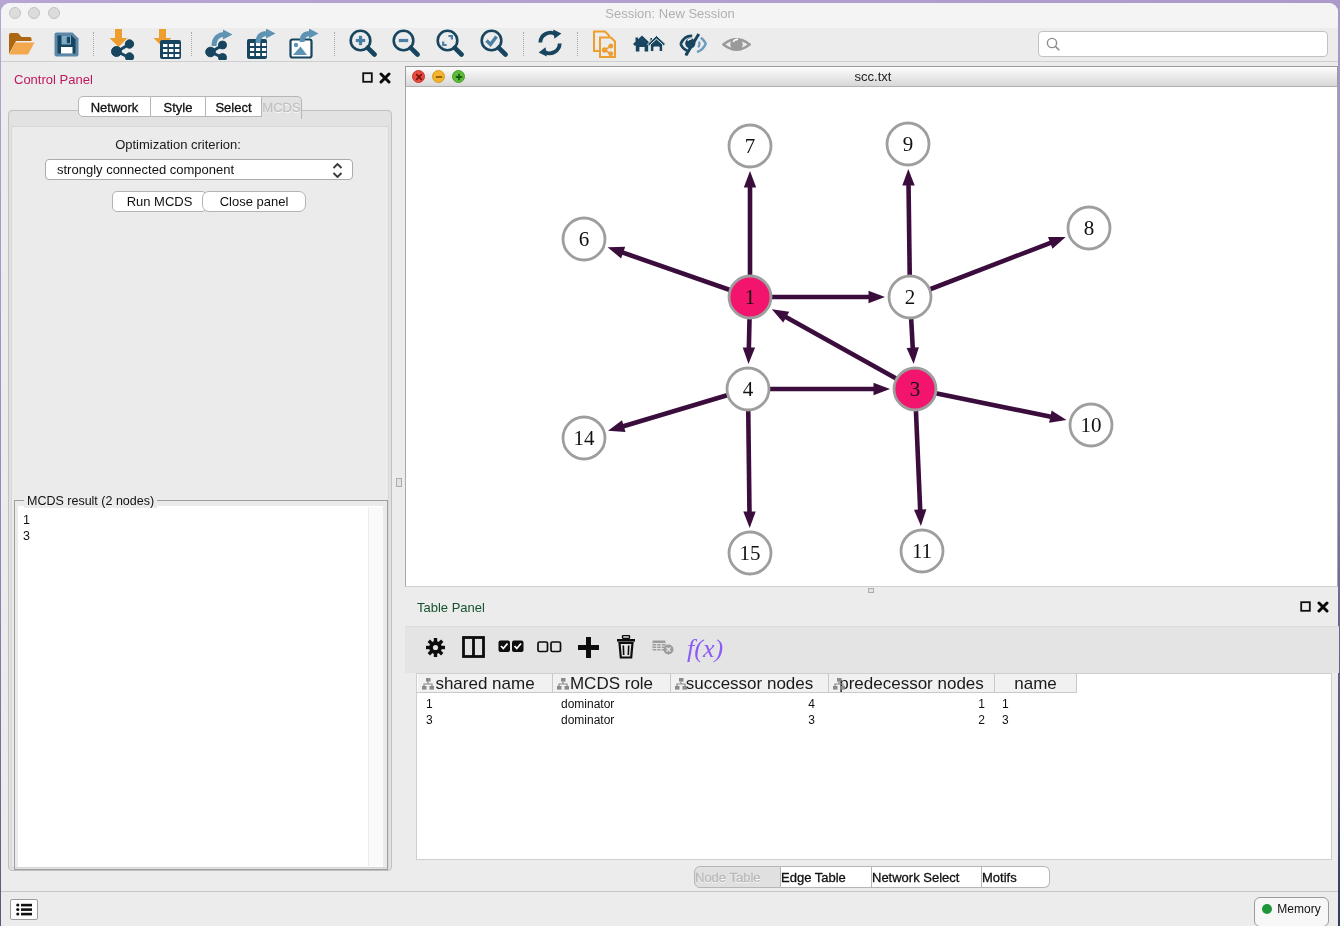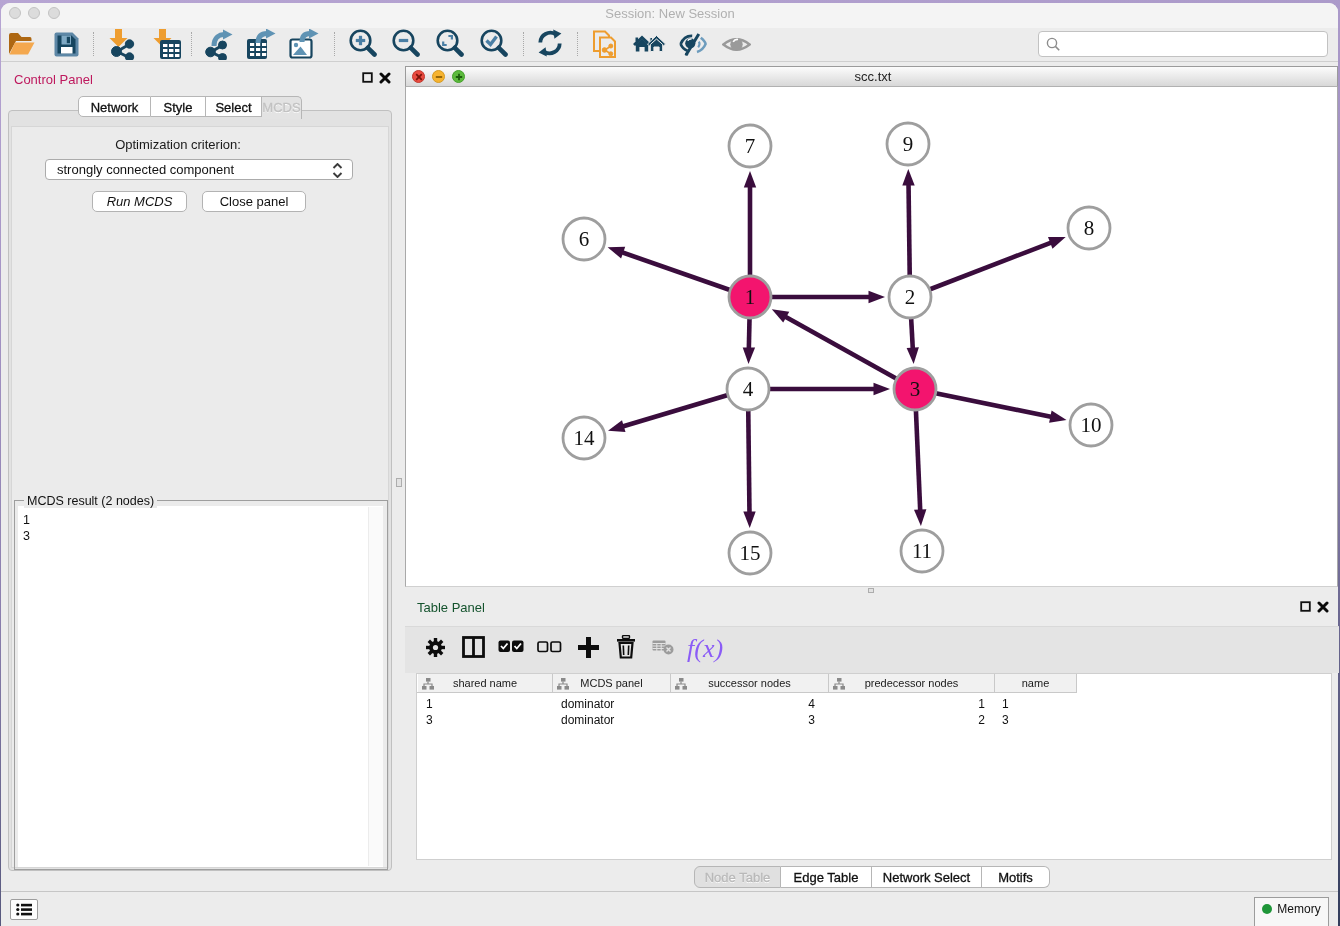--- a/index.html
+++ b/index.html
@@ -21,50 +21,50 @@
 .tabrow{display:flex;}
 #cptabs{left:78px;top:96px;height:21px;}
 .tab{height:21px;line-height:21px;font-size:13px;font-weight:400;-webkit-text-stroke:0.3px;color:#111;background:#fff;
   border:1px solid #b6b6b6;border-left:none;text-align:center;box-sizing:border-box;padding:0 14px;}
 .tab.first{border-left:1px solid #b6b6b6;border-radius:5px 0 0 5px;}
 .tab.ghost{background:#e3e3e3;color:#c2c2c2;border-radius:0 5px 0 0;border-bottom:none;height:23px;
   text-shadow:0 1px 0 #fff;}
 #optlabel{left:8px;top:137px;width:340px;text-align:center;font-size:13px;color:#1a1a1a;}
 #cpselect{left:45px;top:159px;width:308px;height:21px;background:#fff;border:1px solid #ababab;border-radius:4px;box-sizing:border-box;font-size:13px;line-height:19px;padding-left:11px;color:#111;}
 .btn{background:#fff;border:1px solid #b3b3b3;border-radius:5px;box-sizing:border-box;font-size:13px;color:#111;text-align:center;}
-#btnrun{left:92px;top:191px;width:95px;height:21px;line-height:19px;font-style:italic;}
-#btnclose{left:202px;top:191px;width:104px;height:21px;line-height:19px;}
+#btnrun{left:112px;top:191px;width:95px;height:21px;line-height:19px;}
+#btnclose{left:202px;top:191px;width:104px;height:21px;line-height:19px;border-radius:7px;}
 #mcdsbox{left:14px;top:500px;width:372px;height:368px;border:1px solid #9e9e9e;}
 #mcdslabel{left:24px;top:494px;font-size:12.5px;color:#111;background:#ebebeb;padding:0 3px;}
 #mcdsta{left:18px;top:506px;width:365px;height:361px;background:#fff;font-size:12.5px;color:#111;line-height:16px;padding:6px 0 0 5px;box-sizing:border-box;}
 #mcdssb{left:368px;top:507px;width:14px;height:359px;background:#fafafa;border-left:1px solid #ececec;}
 
 #nwin{left:405px;top:66px;width:933px;height:521px;border:1px solid #a9a9a9;border-bottom:1px solid #d0d0d0;box-sizing:border-box;background:#fff;}
 #ntitle{left:405px;top:66px;width:933px;height:21px;background:linear-gradient(#fcfcfc,#d8d8d8);border:1px solid #9b9b9b;border-bottom:1px solid #b1b1b1;box-sizing:border-box;}
 #ntext{left:840px;top:69px;width:66px;text-align:center;font-size:13px;color:#222;}
 .mtl{width:13px;height:13px;border-radius:50%;box-sizing:border-box;top:70px;}
 
 #vsplit{left:396px;top:478px;width:6px;height:9px;background:#e2e2e2;border:1px solid #adadad;box-sizing:border-box;}
 #hsplit{left:868px;top:588px;width:6px;height:5px;background:#e2e2e2;border:1px solid #adadad;box-sizing:border-box;}
 
 #tphead{left:417px;top:600px;font-size:13px;color:#14532d;}
 #tptool{left:405px;top:626px;width:934px;height:47px;background:#e4e4e4;border-top:1px solid #d9d9d9;box-sizing:border-box;}
 #tbl{left:416px;top:673px;width:916px;height:187px;background:#fff;border:1px solid #cfcfcf;box-sizing:border-box;}
-.th{top:674px;height:19px;background:#f1f1f1;border-right:1px solid #c9c9c9;box-sizing:border-box;font-size:11px;color:#1a1a1a;text-align:center;line-height:19px;}
+.th{top:674px;height:19px;background:#f1f1f1;border-right:1px solid #c9c9c9;box-sizing:border-box;font-size:17px;color:#1a1a1a;text-align:center;line-height:19px;}
 #thline{left:417px;top:692px;width:660px;height:1px;background:#c9c9c9;}
 .td{font-size:12px;color:#111;height:16px;line-height:16px;}
 
 #btabs{left:694px;top:866px;height:22px;}
-.btab{height:22px;line-height:22px;font-size:13px;font-weight:400;-webkit-text-stroke:0.3px;color:#111;background:#fff;border:1px solid #b6b6b6;border-left:none;text-align:center;box-sizing:border-box;padding:0 15px;}
+.btab{height:22px;line-height:22px;font-size:13px;font-weight:400;-webkit-text-stroke:0.3px;color:#111;background:#fff;border:1px solid #b6b6b6;border-left:none;text-align:left;box-sizing:border-box;padding:0 15px;}
 .btab.first{border-left:1px solid #b6b6b6;border-radius:6px 0 0 6px;background:#e0e0e0;color:#b9b9b9;text-shadow:0 1px 0 #fff;}
 .btab.last{border-radius:0 6px 6px 0;}
 
 #sbline{left:1px;top:891px;width:1337px;height:1px;background:#c6c6c6;}
 #sbtn{left:10px;top:899px;width:28px;height:21px;background:#fdfdfd;border:1px solid #9e9e9e;border-radius:2px;box-sizing:border-box;}
-#membtn{left:1254px;top:897px;width:75px;height:30px;background:#f7f7f7;border:1px solid #9c9c9c;border-radius:0;box-sizing:border-box;font-size:12px;color:#111;line-height:22px;text-align:center;}
+#membtn{left:1254px;top:897px;width:75px;height:30px;background:#f7f7f7;border:1px solid #9c9c9c;border-radius:6px;box-sizing:border-box;font-size:12px;color:#111;line-height:22px;text-align:center;}
 .panelico{top:72px;}
 </style>
 </head>
 <body>
 <div class="abs" id="winbg"></div>
 <div class="abs" style="left:1px;top:3px;width:1337px;height:25px;background:#f4f4f4;border-radius:9px 9px 0 0;"></div>
 <div class="abs tl" style="left:9px;top:7px;"></div>
 <div class="abs tl" style="left:28px;top:7px;"></div>
 <div class="abs tl" style="left:48px;top:7px;"></div>
 <div class="abs" id="wtitle">Session: New Session</div>
@@ -370,21 +370,21 @@
   <line x1="4.8" y1="3.5" x2="4.8" y2="11"></line>
       <line x1="9.2" y1="3.5" x2="9.2" y2="11"></line>
  </g>
  <circle cx="16.5" cy="9.5" r="5" fill="#9c9c9c"></circle>
  <path d="M14.5,7.5 L18.5,11.5 M18.5,7.5 L14.5,11.5" stroke="#e4e4e4" stroke-width="1.4"></path>
 </svg>
 <div class="abs" style="left:687px;top:634px;font-family:'Liberation Serif',serif;font-style:italic;font-size:26px;color:#8b5cf6;">f(x)</div>
 
 <div class="abs" id="tbl"></div>
 <div class="abs th" style="left:418px;width:135px;">shared name</div>
-<div class="abs th" style="left:553px;width:118px;">MCDS panel</div>
+<div class="abs th" style="left:553px;width:118px;">MCDS role</div>
 <div class="abs th" style="left:671px;width:158px;">successor nodes</div>
 <div class="abs th" style="left:829px;width:166px;">predecessor nodes</div>
 <div class="abs th" style="left:995px;width:82px;">name</div>
 <div class="abs" id="thline"></div>
 <svg class="abs" style="left:421px;top:678px" width="14" height="12" viewBox="0 0 14 12">
     <g fill="#8a8a8a">
       <rect x="5" y="0" width="4.5" height="3.6"></rect>
       <rect x="1" y="8" width="4.5" height="3.6"></rect>
       <rect x="8.5" y="8" width="4.5" height="3.6"></rect>
     </g>

